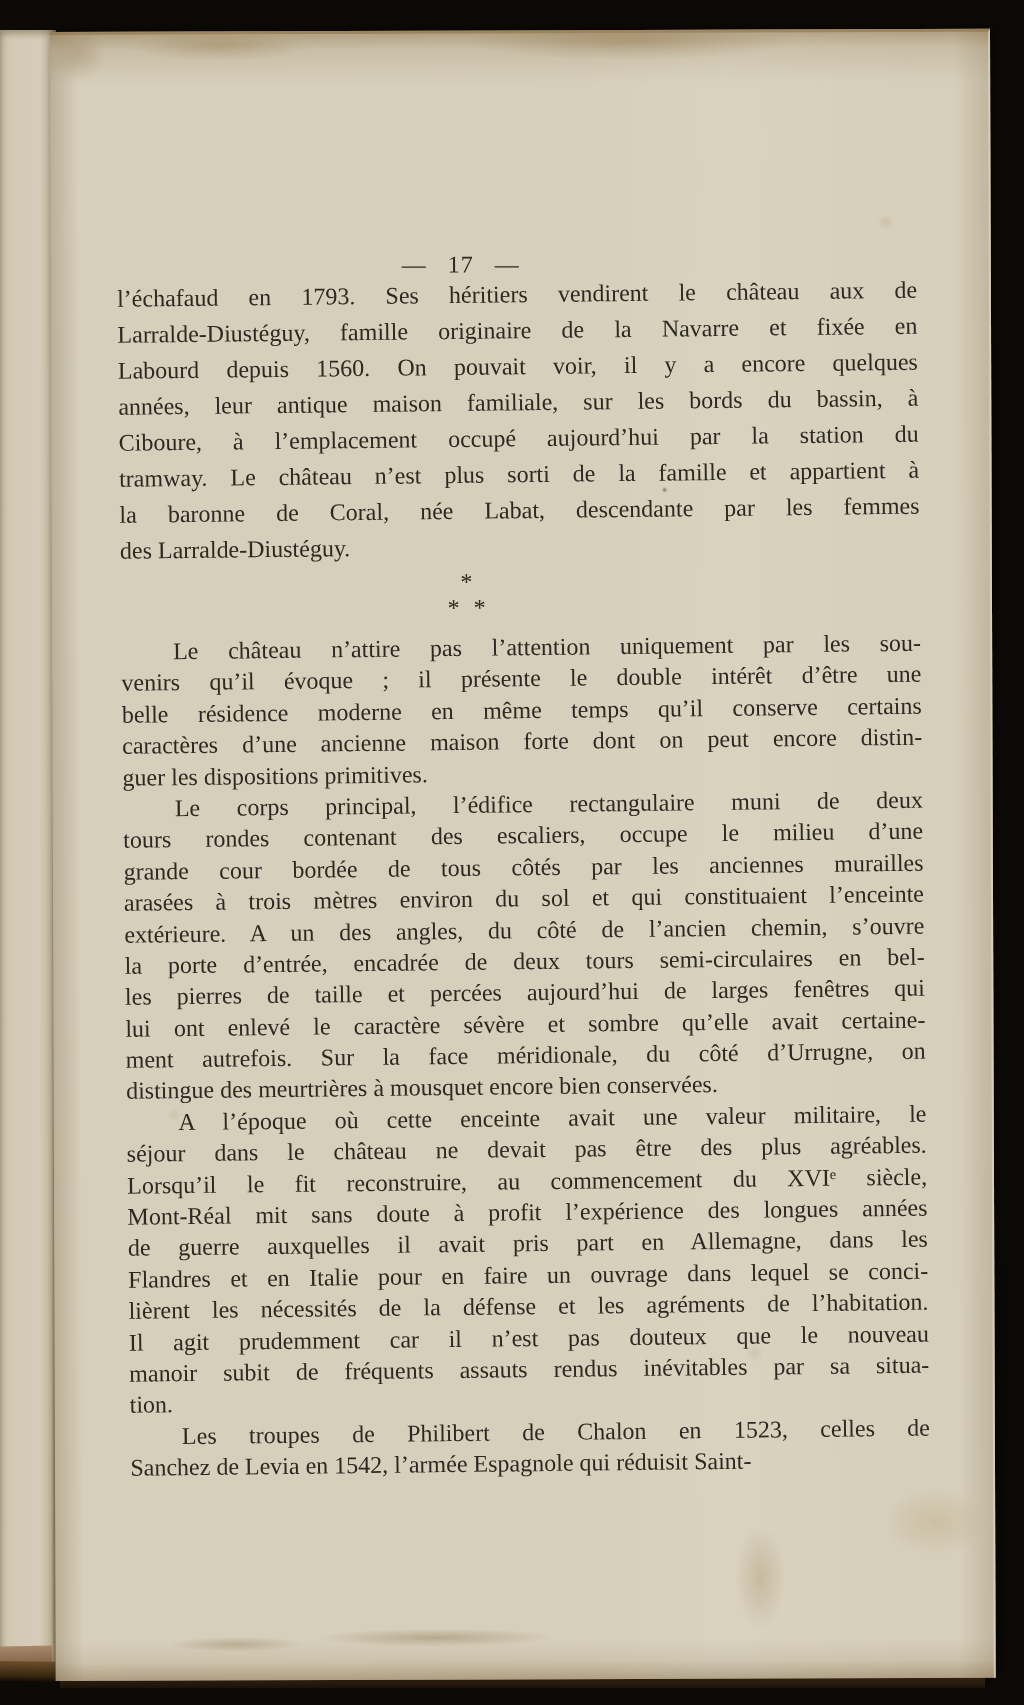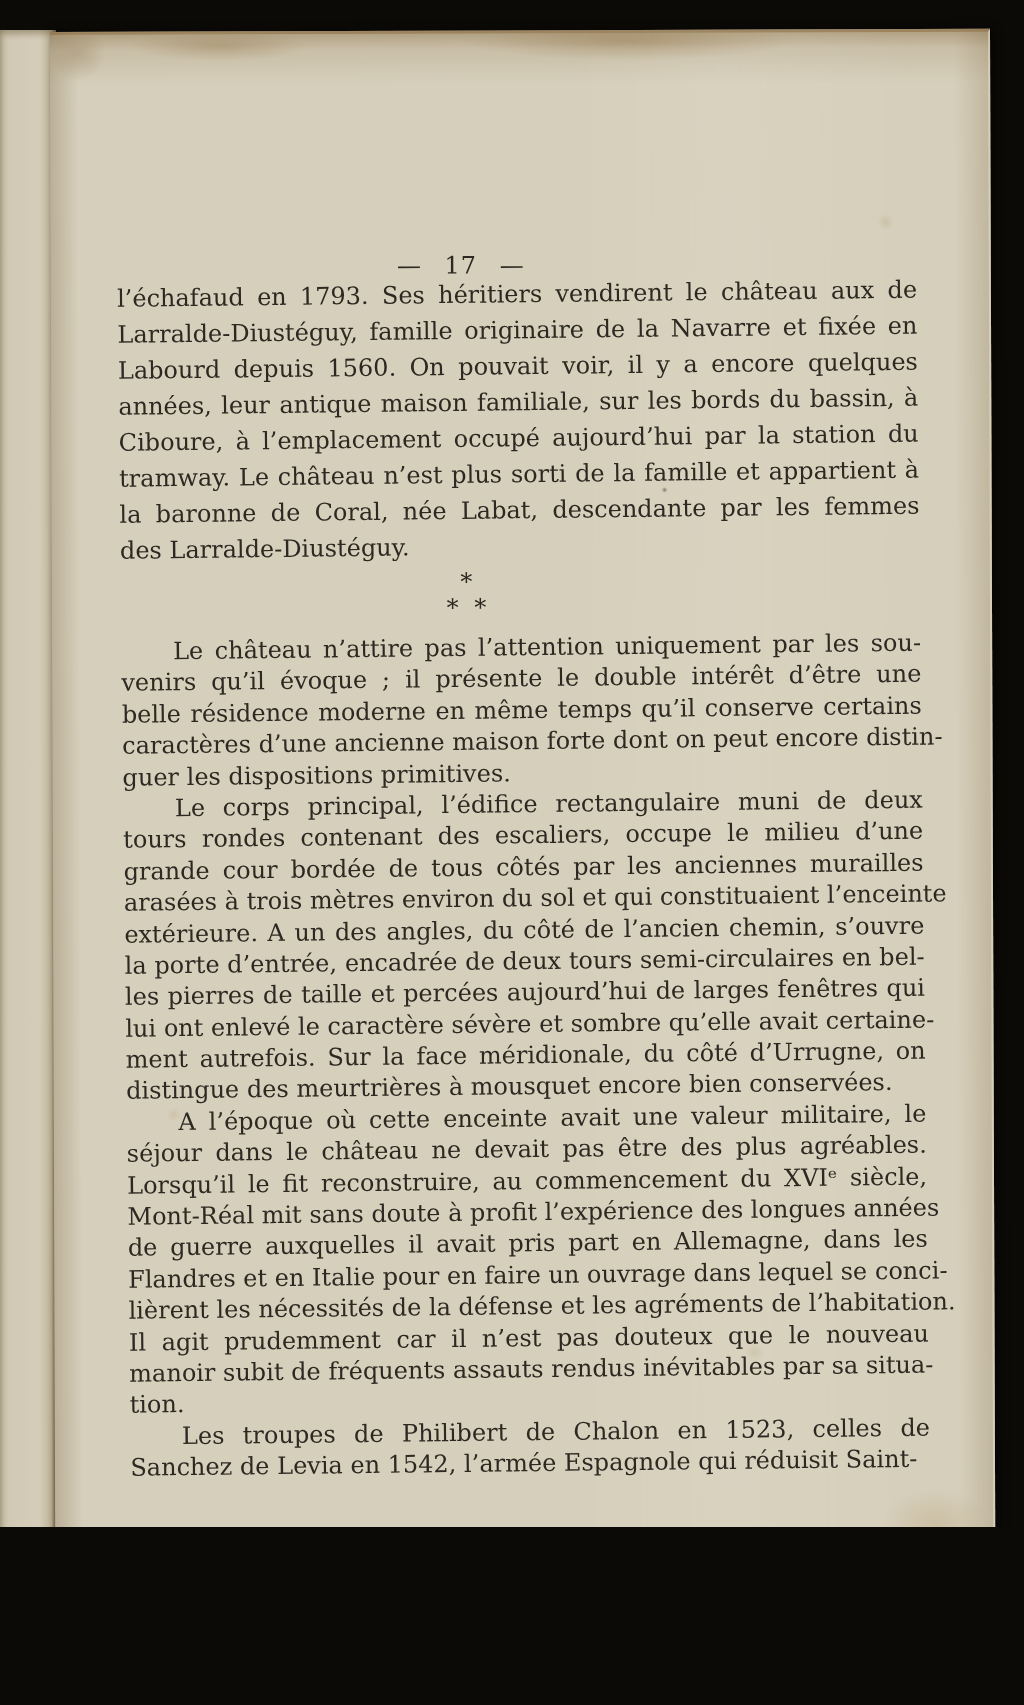--- a/index.html
+++ b/index.html
@@ -4,23 +4,24 @@
 <style>
   html, body {
     margin: 0; padding: 0;
     width: 1024px; height: 1705px;
     overflow: hidden;
     background: var(--background, #0c0a07);
     font-family: "DejaVu Serif", serif;
   }
   .scene {
     position: relative;
-    width: 1024px; height: 1527px;
+    width: 1024px; height: 1705px;
     background: var(--background, #0c0a07);
     overflow: hidden;
+    font-family: Liberation Serif, serif;
   }
   
   .page-under {
     position: absolute;
     left: 0; top: 30px;
     width: 56px; height: 1634px;
     background: linear-gradient(90deg, #d0c8b3 0%, #d5cdb9 70%, #bfb49a 92%, #8d7c5c 100%);
     box-shadow: inset 0 4px 6px rgba(90,70,40,.4), inset 0 -6px 8px rgba(90,70,40,.35);
   }
   

